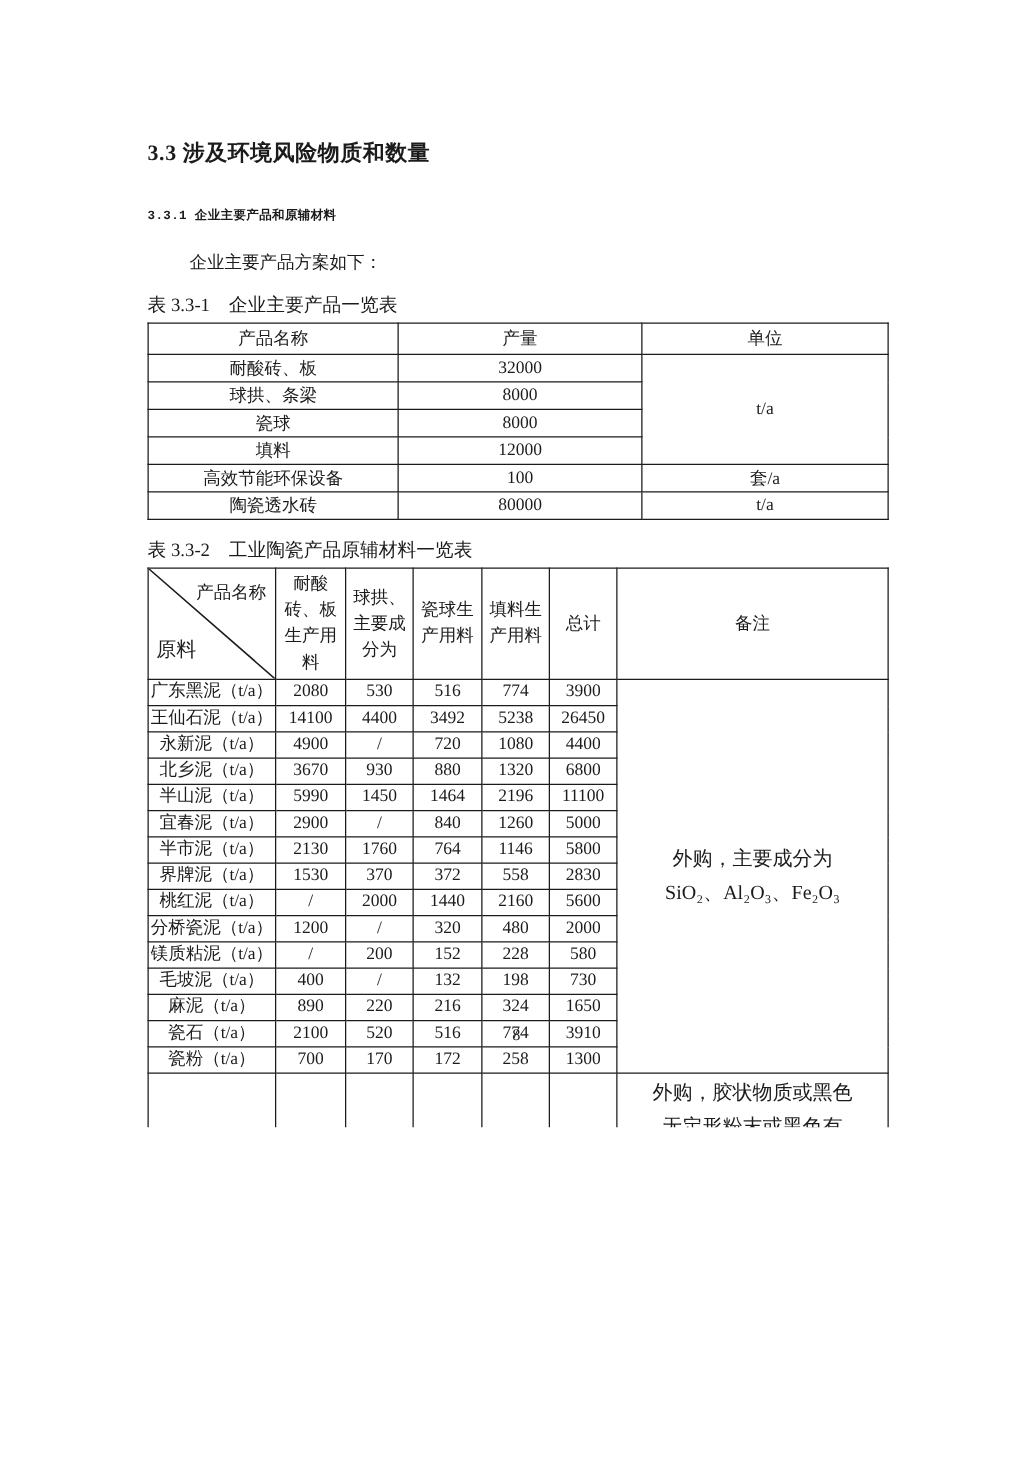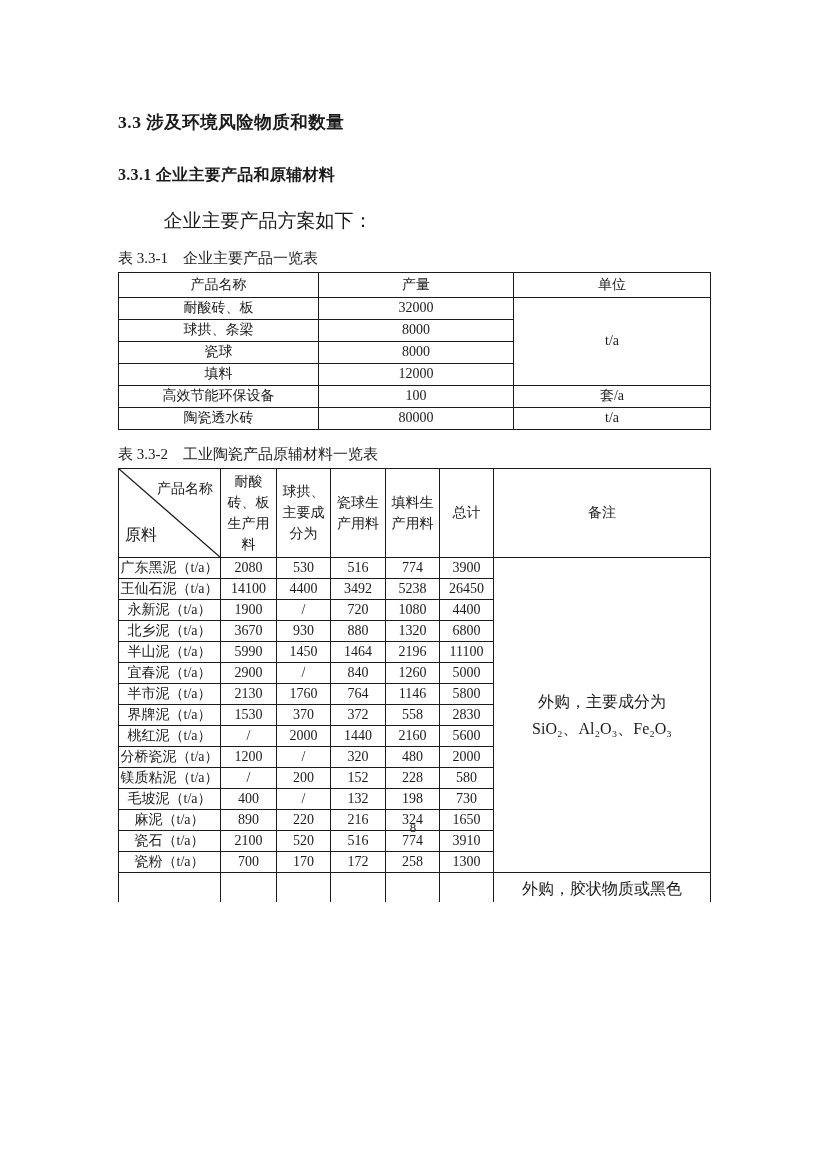--- a/index.html
+++ b/index.html
@@ -18,27 +18,28 @@
 
   h1.sec {
     margin: 0;
     padding-top: 110px;
     font-size: 17.5px;
     font-weight: bold;
     letter-spacing: 0.5px;
   }
   h2.subsec {
     margin: 31px 0 0 0;
-    font-size: 16px;
+    font-size: 10px;
     font-weight: bold;
     letter-spacing: 0.3px;
+    font-family: Liberation Mono, monospace;
   }
   p.body-text {
     margin: 23px 0 0 0;
-    font-size: 19px;
+    font-size: 14px;
     text-indent: 2.4em;
     line-height: 1.3;
   }
   p.caption {
     margin: 15px 0 4px 0;
     font-size: 15px;
     text-align: left;
   }
 
   table.doc-table {
@@ -190,21 +191,21 @@
           <tr>
             <td class="mat">王仙石泥（t/a）</td>
             <td>14100</td>
             <td>4400</td>
             <td>3492</td>
             <td>5238</td>
             <td>26450</td>
           </tr>
           <tr>
             <td class="mat">永新泥（t/a）</td>
-            <td>1900</td>
+            <td>4900</td>
             <td>/</td>
             <td>720</td>
             <td>1080</td>
             <td>4400</td>
           </tr>
           <tr>
             <td class="mat">北乡泥（t/a）</td>
             <td>3670</td>
             <td>930</td>
             <td>880</td>

